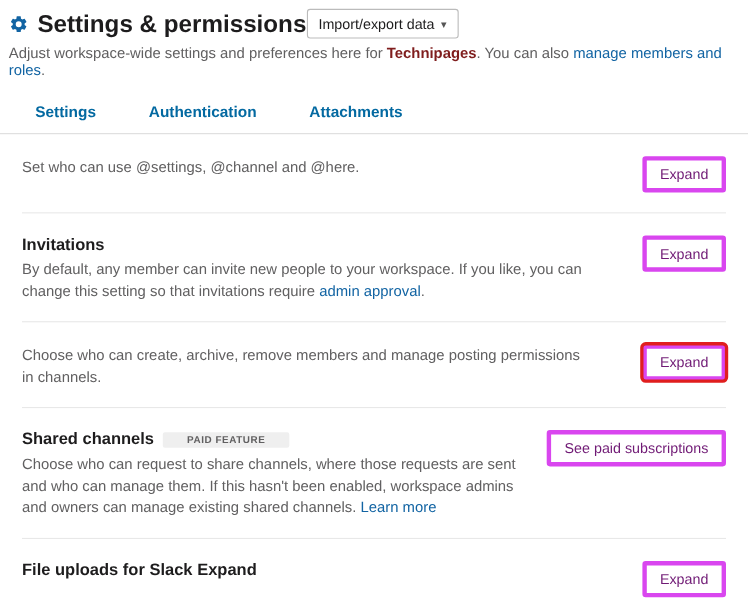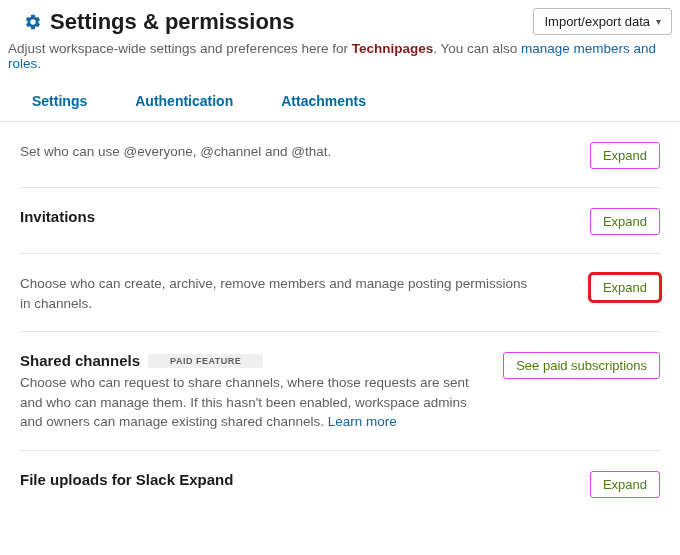--- a/index.html
+++ b/index.html
@@ -6,22 +6,21 @@
     body {
       font-family: "Helvetica Neue", Helvetica, Arial, sans-serif;
       font-size: 14px;
       color: #1d1c1d;
       width: 680px;
       background: #fff;
     }
     .header {
       display: flex;
       align-items: center;
-      justify-content: space-between;
-      padding: 8px 8px 4px 24px;
+      padding: 8px 8px 4px 8px;
     }
     .header-left {
       display: flex;
       align-items: center;
       gap: 8px;
     }
     .gear {
       width: 18px; height: 18px; flex-shrink: 0;
     }
     .page-title {
@@ -102,26 +101,26 @@
       padding: 2px 22px;
     }
     .section-desc {
       font-size: 13.5px;
       color: #616061;
       line-height: 1.45;
       max-width: 520px;
     }
     .section-desc .link { color: #1264a3; cursor: pointer; }
     .action-btn {
-      border: 1px solid #d946ef;
+      border: 4px solid #d946ef;
       border-radius: 3px;
       background: #fff;
       padding: 5px 12px;
       font-size: 13px;
-      color: #4d7c0f;
+      color: #701a75;
       cursor: pointer;
       font-family: inherit;
       white-space: nowrap;
       flex-shrink: 0;
     }
     .action-btn.highlight {
       outline: 3px solid #e01e1e;
       outline-offset: -1px;
     }
   </style>
@@ -151,30 +150,33 @@
   <div class="tab">Settings</div>
   <div class="tab">Authentication</div>
   <div class="tab">Attachments</div>
 </div>
 
 <div class="content">
 
   <div class="section">
     <div class="section-top">
       <div>
-        <div class="section-desc">Set who can use @everyone, @channel and @that.</div>
+        <div class="section-desc">Set who can use @settings, @channel and @here.</div>
       </div>
       <button class="action-btn">Expand</button>
     </div>
   </div>
 
   <div class="section">
     <div class="section-top">
       <div>
         <div class="section-heading">Invitations</div>
+        <div class="section-desc">
+          <span>By default, any member can invite new people to your workspace. If you like, you can change this setting so that invitations require </span><span class="link">admin approval</span><span>.</span>
+        </div>
       </div>
       <button class="action-btn">Expand</button>
     </div>
   </div>
 
   <div class="section">
     <div class="section-top">
       <div>
         <div class="section-desc">Choose who can create, archive, remove members and manage posting permissions in channels.</div>
       </div>

